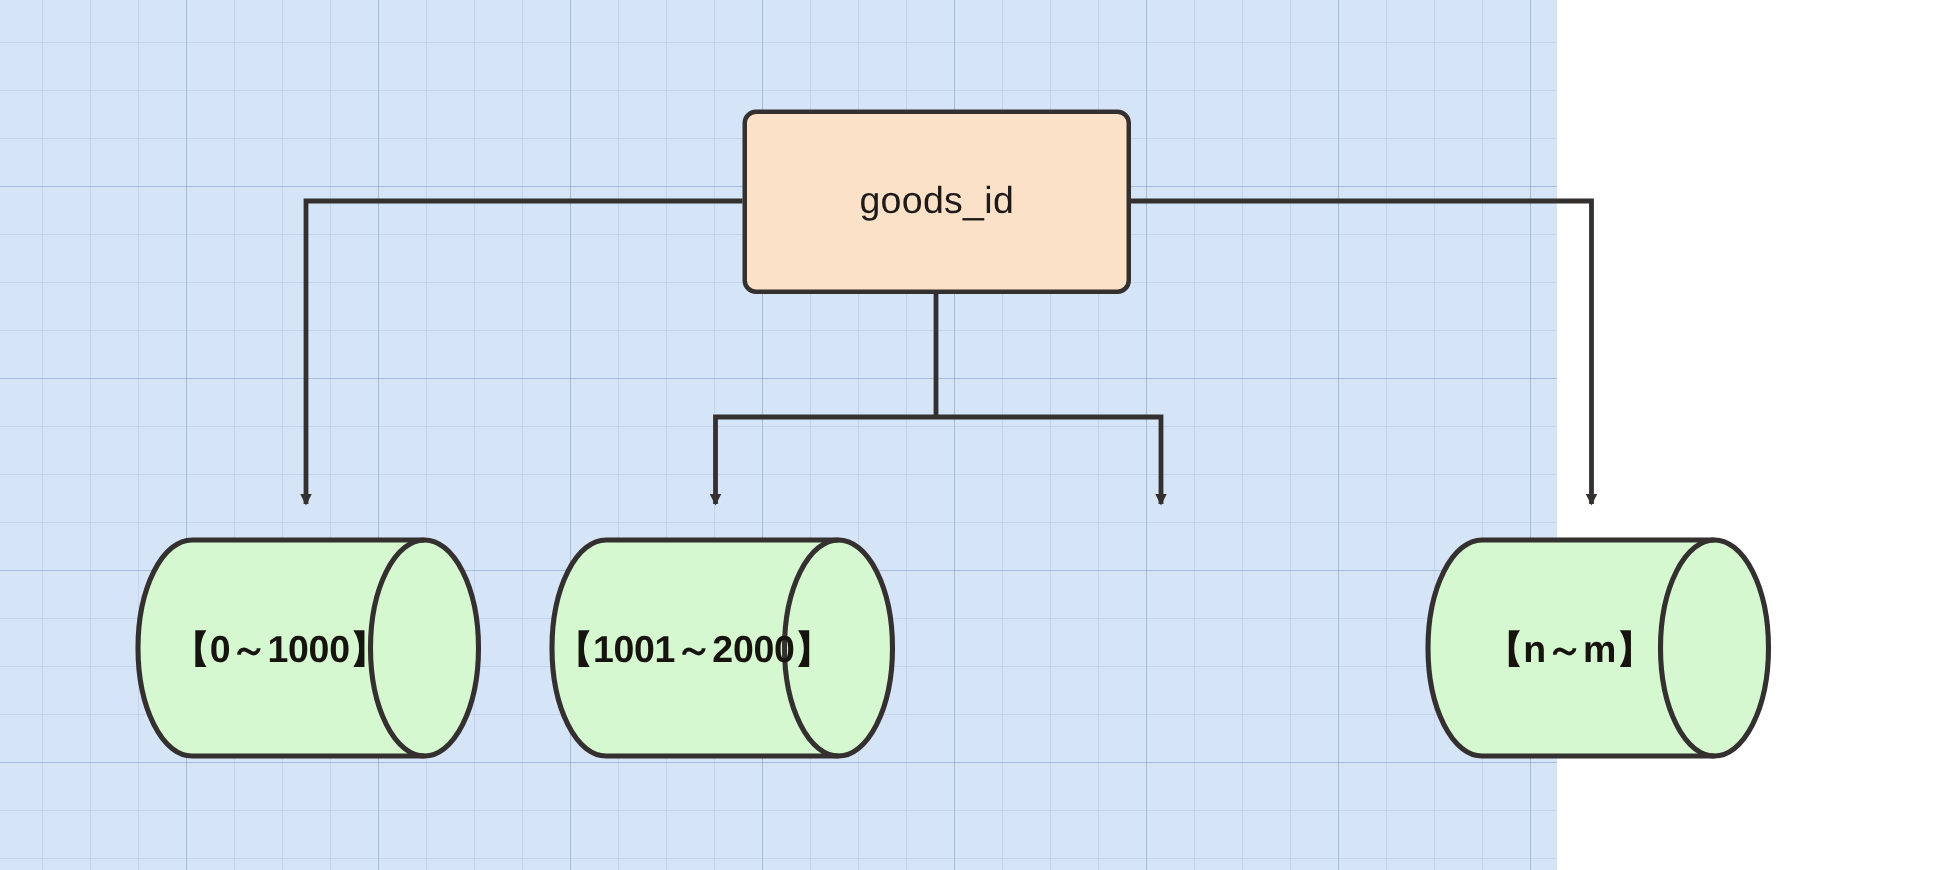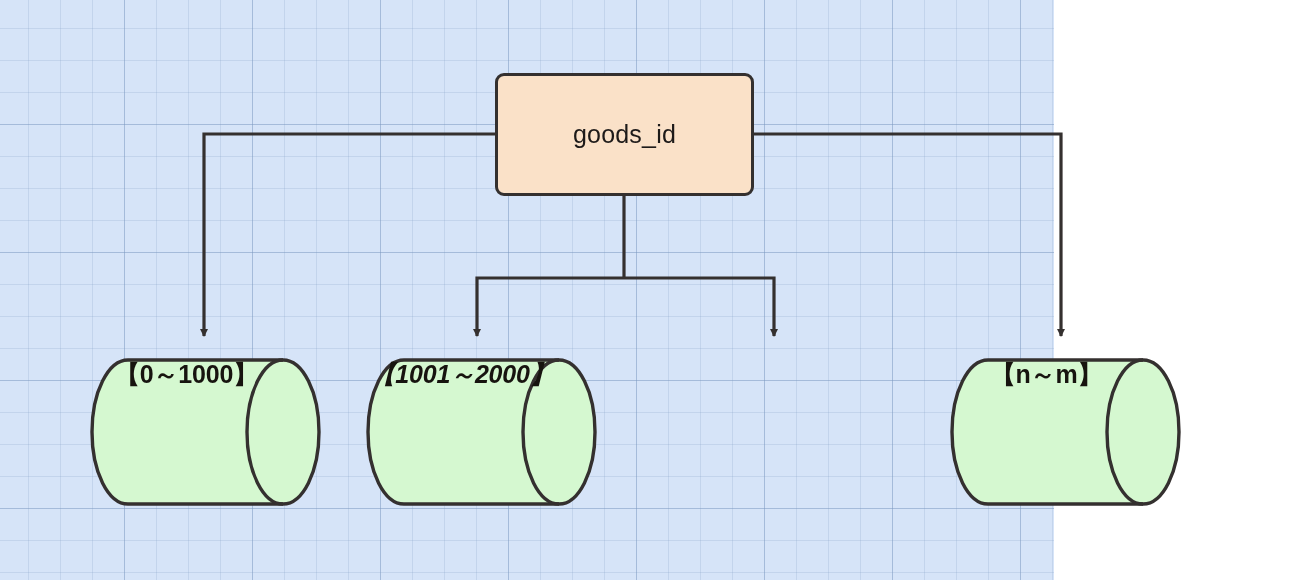--- a/index.html
+++ b/index.html
@@ -23,21 +23,20 @@
       linear-gradient(to right, rgba(120,150,190,0.40) 1px, transparent 1px),
       linear-gradient(to bottom, rgba(120,150,190,0.40) 1px, transparent 1px),
       linear-gradient(to right, rgba(120,150,190,0.20) 1px, transparent 1px),
       linear-gradient(to bottom, rgba(120,150,190,0.20) 1px, transparent 1px);
     background-size:
       128px 128px,
       128px 128px,
       32px 32px,
       32px 32px;
     background-position: -4px -4px, -4px -4px, -4px -4px, -4px -4px;
-    padding-left: 16px;
   }
 
   #edges {
     position: absolute;
     left: 0;
     top: 0;
     width: 1298px;
     height: 580px;
     pointer-events: none;
   }
@@ -63,21 +62,21 @@
   }
   .cyl svg {
     display: block;
     overflow: visible;
   }
   .cyl-label {
     position: absolute;
     top: 0;
     height: 100%;
     display: flex;
-    align-items: flex-start;
+    align-items: center;
     justify-content: center;
     color: #17140f;
     font-size: 25px;
     font-weight: 700;
     white-space: nowrap;
     letter-spacing: -0.2px;
   }
 </style>
 </head>
 <body>
@@ -117,21 +116,21 @@
     <div class="cyl-label" style="left:0; width:193px;">
       <span>【0～1000】</span>
     </div>
   </div>
 
   <div class="cyl" style="left:366px; top:358px; width:231px; height:148px;">
     <svg width="231" height="148" viewBox="0 0 231 148">
       <path d="M 38 2 L 193 2 A 36 72 0 0 1 193 146 L 38 146 A 36 72 0 0 1 38 2 Z" fill="#d5f8d0" stroke="#34302f" stroke-width="3.4"></path>
       <path d="M 193 2 A 36 72 0 0 0 193 146" fill="none" stroke="#34302f" stroke-width="3.4"></path>
     </svg>
-    <div class="cyl-label" style="left:0; width:193px;font-style:italic;">
+    <div class="cyl-label" style="left:0; width:193px;">
       <span>【1001～2000】</span>
     </div>
   </div>
 
 
   <div class="cyl" style="left:950px; top:358px; width:231px; height:148px;">
     <svg width="231" height="148" viewBox="0 0 231 148">
       <path d="M 38 2 L 193 2 A 36 72 0 0 1 193 146 L 38 146 A 36 72 0 0 1 38 2 Z" fill="#d5f8d0" stroke="#34302f" stroke-width="3.4"></path>
       <path d="M 193 2 A 36 72 0 0 0 193 146" fill="none" stroke="#34302f" stroke-width="3.4"></path>
     </svg>

